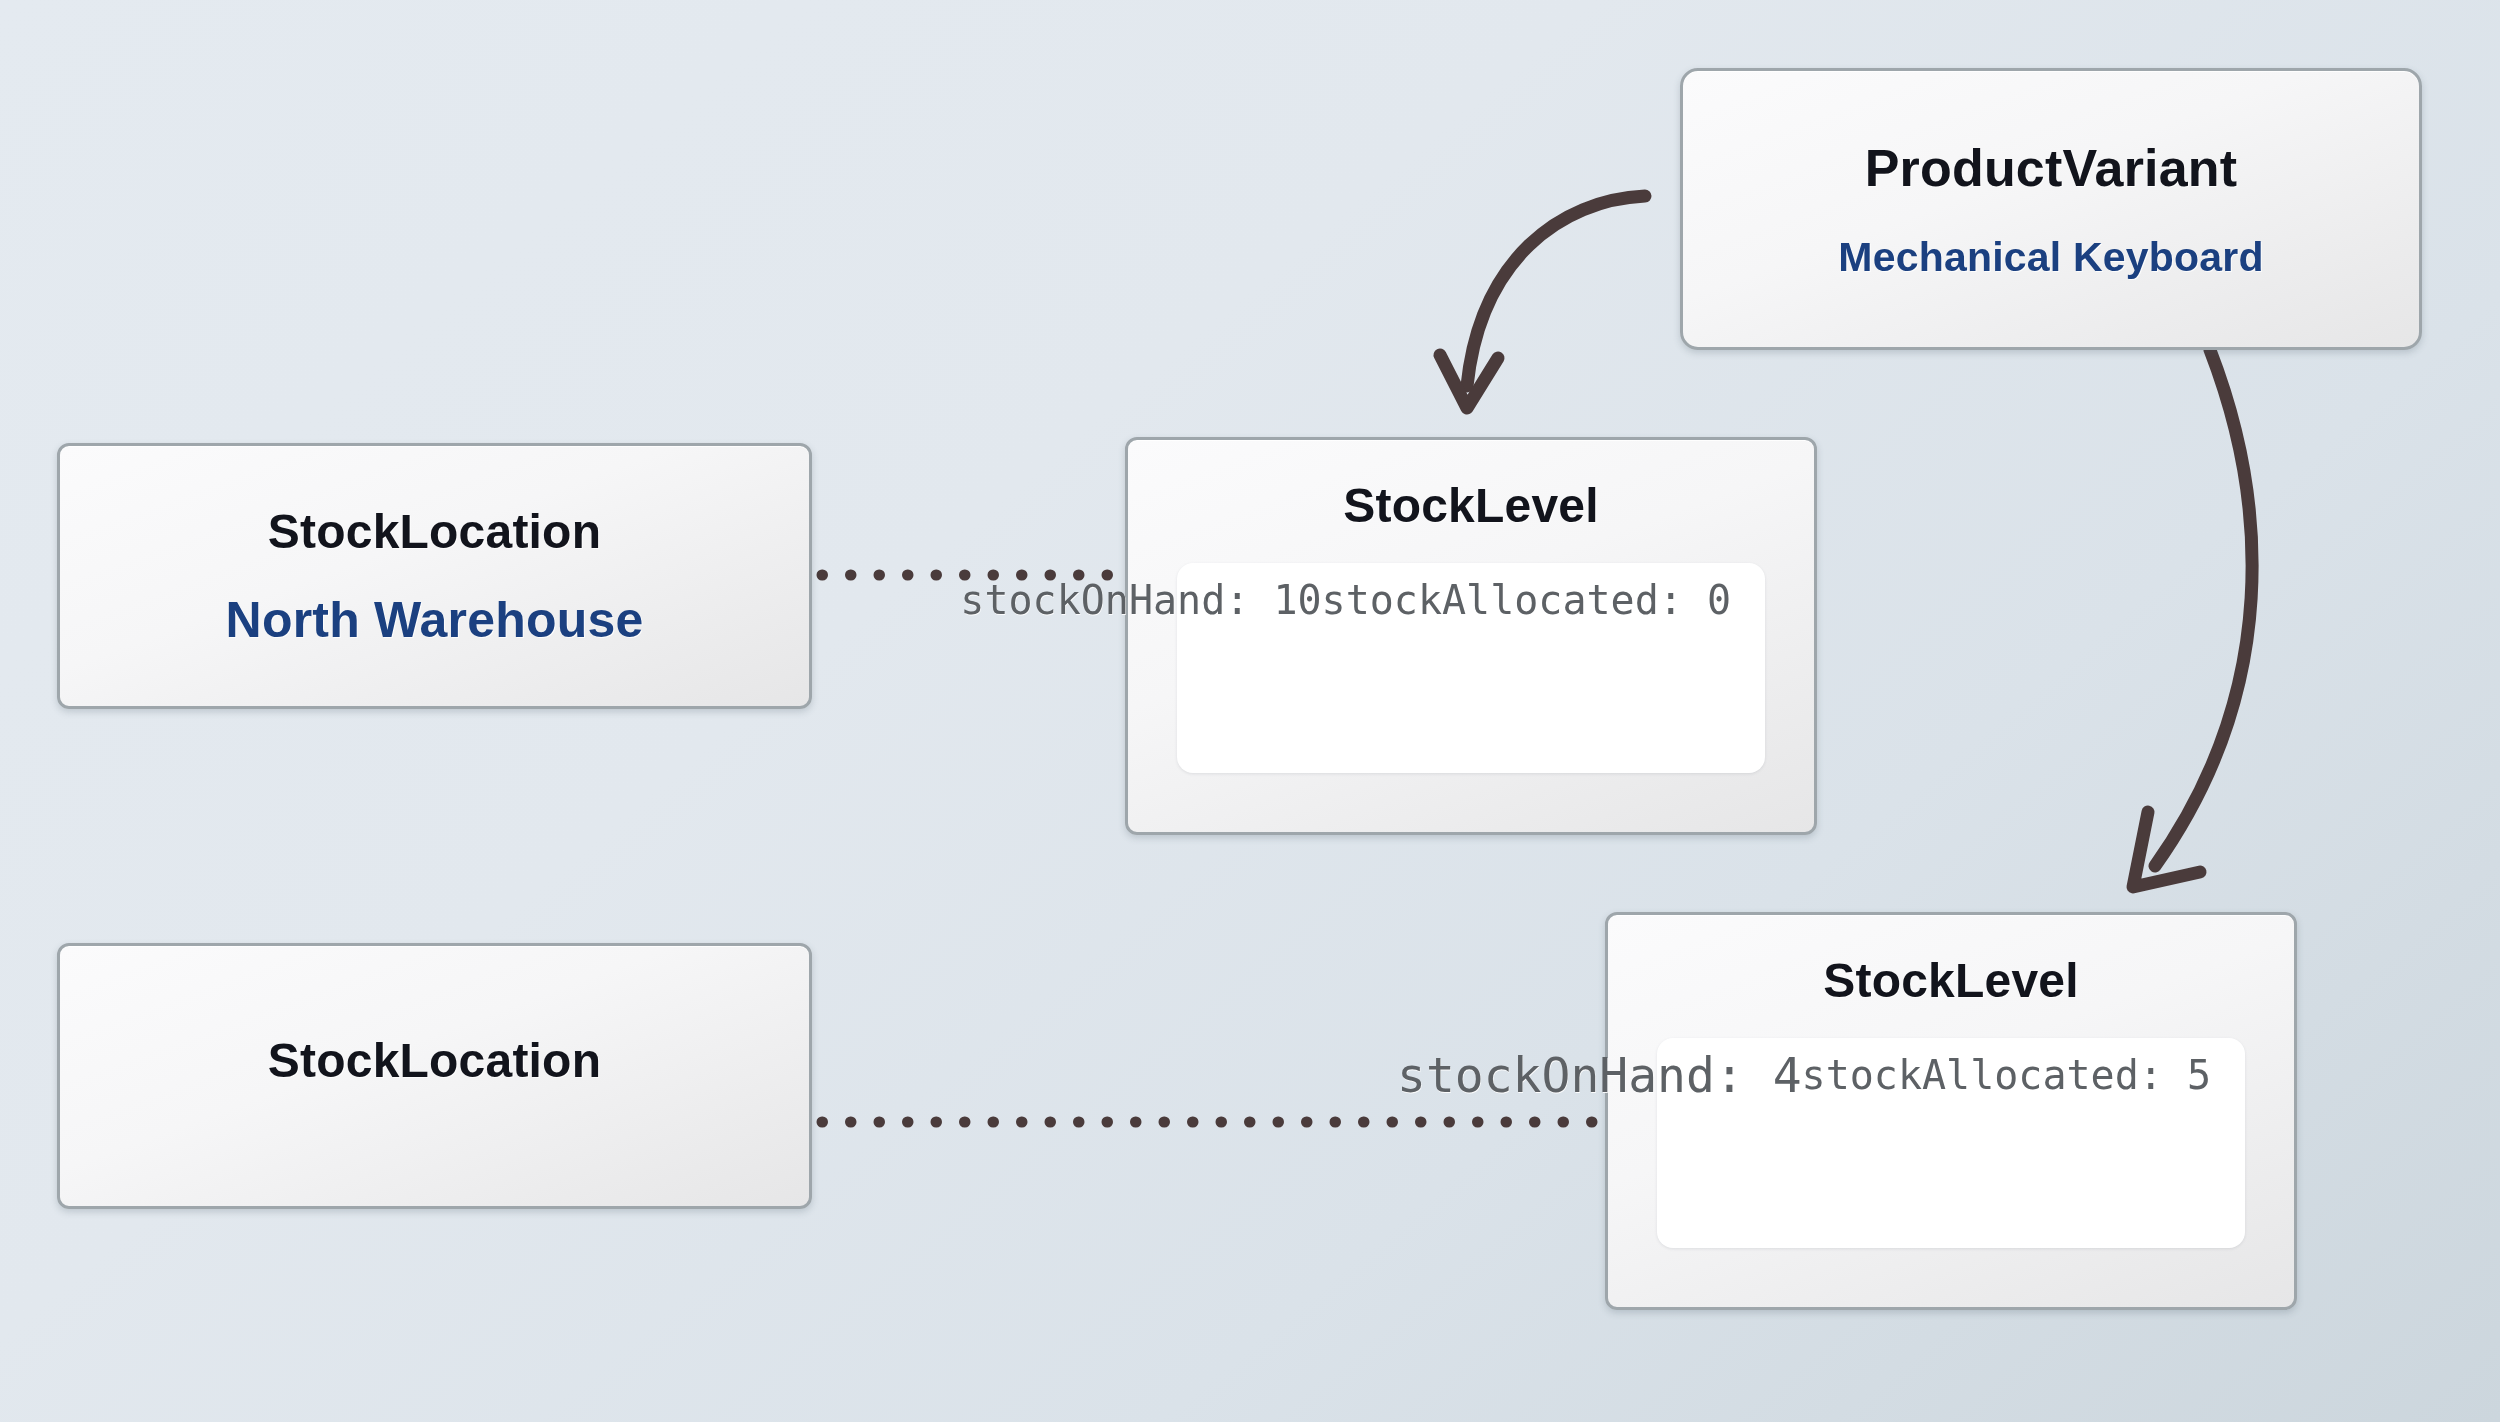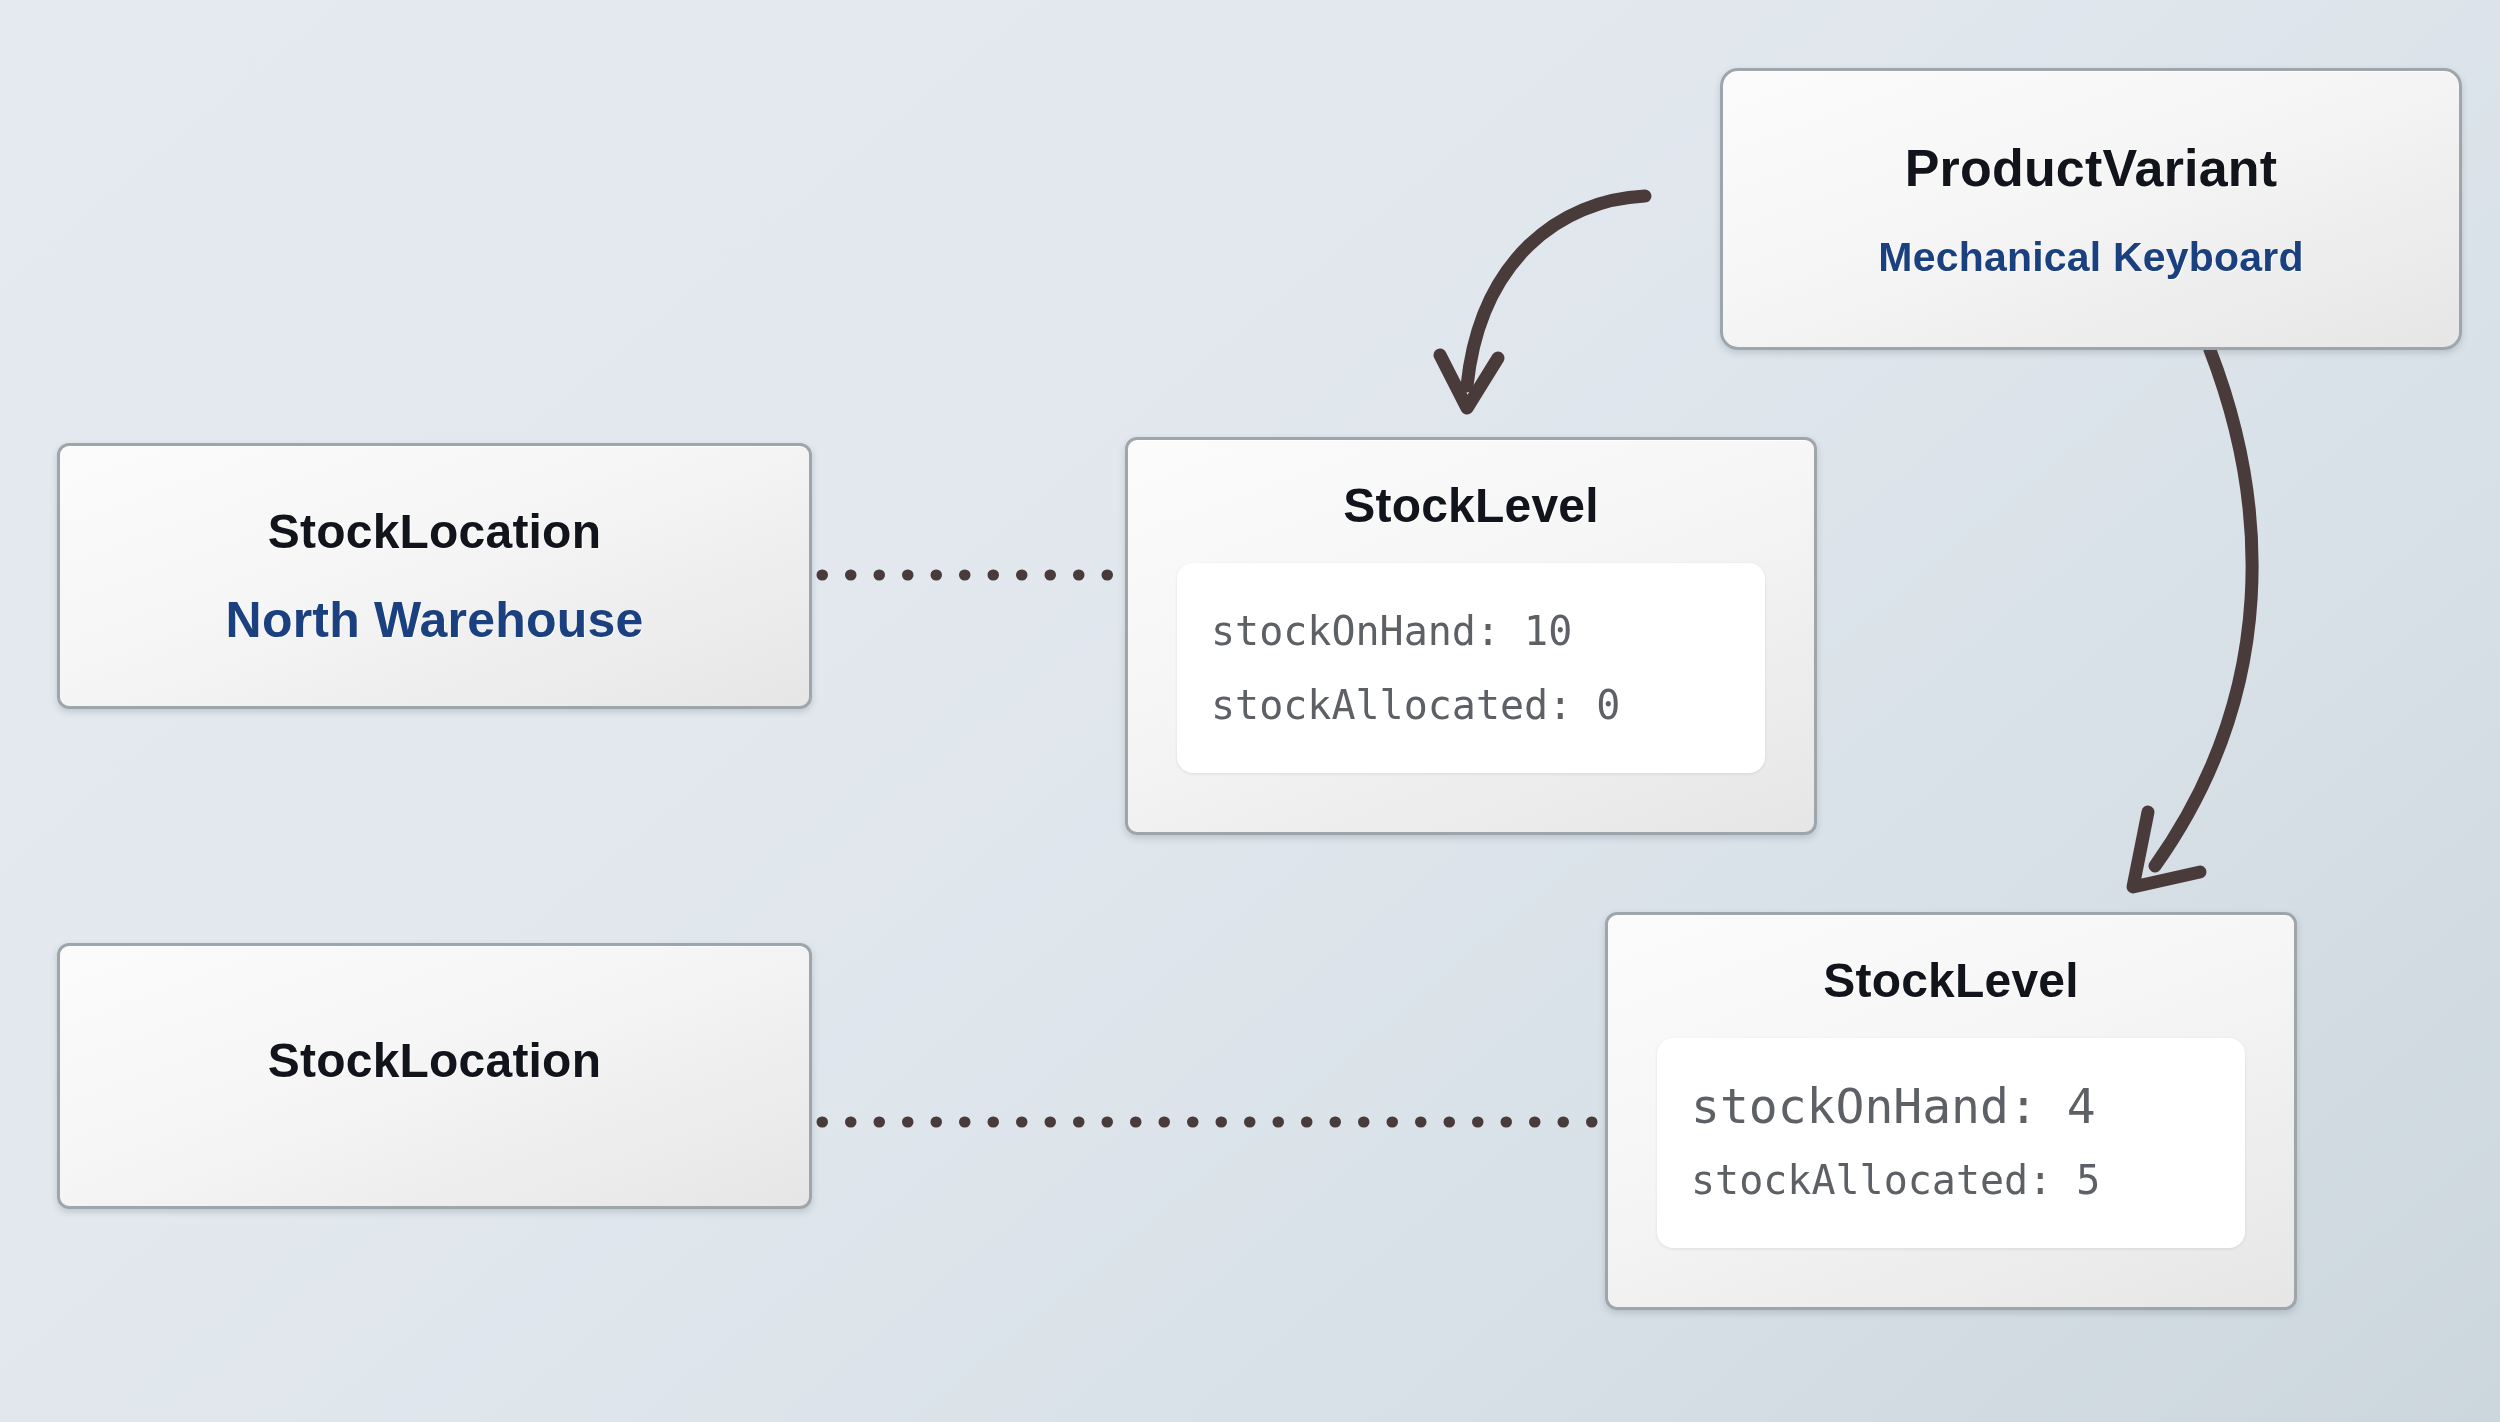--- a/index.html
+++ b/index.html
@@ -45,22 +45,22 @@
     text-shadow: 1px 1px 0 rgba(255,255,255,0.8);
     white-space: nowrap;
   }
 
   
   .fields {
     background: #ffffff;
     border-radius: 16px;
     box-shadow: 0 1px 3px rgba(90,100,110,0.14);
     display: flex;
-    flex-direction: column;
-    justify-content: center;
+    flex-direction: row;
+    justify-content: flex-end;
     box-sizing: border-box;
   }
   .field-line {
     font-family: "DejaVu Sans Mono", "Liberation Mono", monospace;
     color: #5d6165;
     white-space: pre;
     text-shadow: 0.5px 0.5px 0 rgba(255,255,255,0.9);
   }
 
   
@@ -92,21 +92,21 @@
 
     <g>
       <line x1="822" y1="575" x2="1118" y2="575" stroke="#4a3b3b" stroke-width="11" stroke-linecap="round" stroke-dasharray="0.5 28"></line>
     </g>
 
     <g>
       <line x1="822" y1="1122" x2="1600" y2="1122" stroke="#4a3b3b" stroke-width="11" stroke-linecap="round" stroke-dasharray="0.5 28"></line>
     </g>
   </svg>
 
-  <div class="node" style="left:1720px; top:68px; width:742px; height:282px; border-radius:18px;">
+  <div class="node" style="left:1680px; top:68px; width:742px; height:282px; border-radius:18px;">
     <div class="node-title" style="font-size:52px; margin-bottom:36px;">ProductVariant</div>
     <div class="node-subtitle" style="font-size:41px;">Mechanical Keyboard</div>
   </div>
 
   <div class="node" style="left:57px; top:443px; width:755px; height:266px;">
     <div class="node-title" style="font-size:48px; margin-bottom:32px;">StockLocation</div>
     <div class="node-subtitle" style="font-size:50px;">North Warehouse</div>
   </div>
 
   <div class="node" style="left:57px; top:943px; width:755px; height:266px;">

